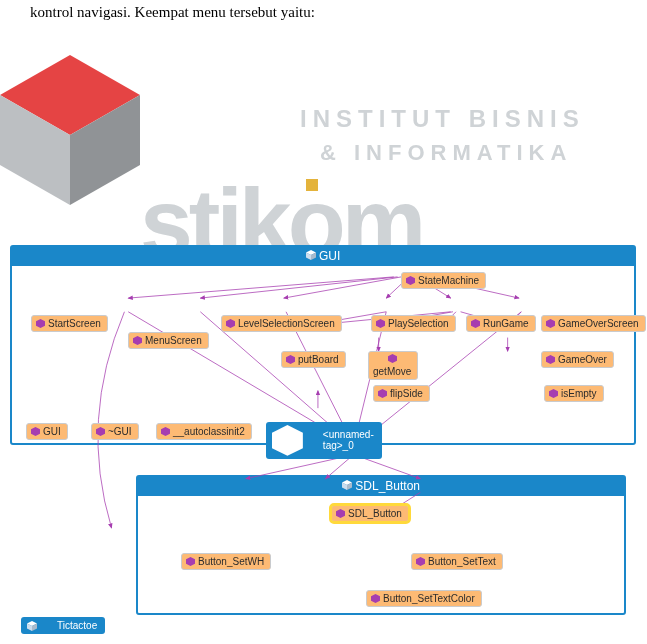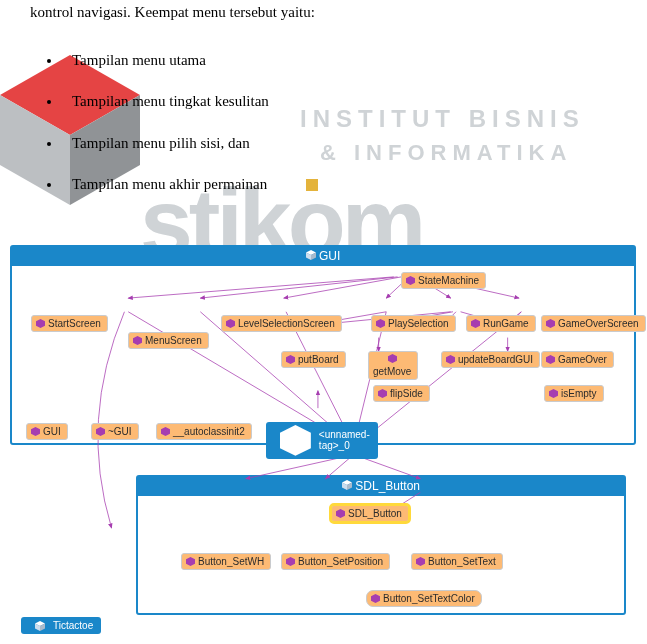--- a/index.html
+++ b/index.html
@@ -100,24 +100,24 @@
     outline: 3px solid #ffd93b;
     outline-offset: -1px;
   }
   .badge {
     position: absolute;
     background: #1a87c9;
     border-radius: 3px;
     color: #fff;
     font-family: "Segoe UI", Arial, sans-serif;
     font-size: 10px;
-    padding: 3px 8px 3px 14px;
+    padding: 3px 8px 3px 6px;
     display: flex;
     align-items: center;
-    gap: 8px;
+    gap: 20px;
     z-index: 5;
   }
   .edges {
     position: absolute;
     top: 0; left: 0;
     width: 100%; height: 100%;
     z-index: 4;
     pointer-events: none;
   }
   .cube-icon {
@@ -139,26 +139,20 @@
 
 <svg class="wm3" viewBox="0 0 320 110">
   <text x="0" y="90" font-family="Arial" font-weight="700" font-size="95" fill="#cfd3d6" letter-spacing="-4">stikom</text>
   <rect x="166" y="14" width="12" height="12" fill="#e4b33b"></rect>
 </svg>
 
 <div class="watermark-text wm4">S U R A B A Y A</div>
 
 <div class="intro">
   <div>kontrol navigasi. Keempat menu tersebut yaitu:</div>
-  <ul class="bullets">
-    <li><span>Tampilan menu utama</span></li>
-    <li><span>Tampilan menu tingkat kesulitan</span></li>
-    <li><span>Tampilan menu pilih sisi, dan</span></li>
-    <li><span>Tampilan menu akhir permainan</span></li>
-  </ul>
 </div>
 
 <div class="diagram">
 
   <div class="panel" style="left:4px; top:0; width:626px; height:200px;">
     <div class="panel-title">
       <svg class="cube-icon" viewBox="0 0 10 10">
           <polygon points="5,0 10,2.5 5,5 0,2.5" fill="#fff"></polygon>
           <polygon points="0,2.5 5,5 5,10 0,7.5" fill="#cde"></polygon>
           <polygon points="5,5 10,2.5 10,7.5 5,10" fill="#abc"></polygon>
@@ -273,26 +267,20 @@
         <polygon points="5,0 10,2.5 10,7.5 5,10 0,7.5 0,2.5" fill="#a63db0"></polygon>
       </svg>
     <span>putBoard</span>
   </div>
   <div class="node" style="left:362px; top:106px;flex-direction:column;">
     <svg class="hx" viewBox="0 0 10 10">
         <polygon points="5,0 10,2.5 10,7.5 5,10 0,7.5 0,2.5" fill="#a63db0"></polygon>
       </svg>
     <span>getMove</span>
   </div>
-  <div class="node" style="left:435px; top:106px;">
-    <svg class="hx" viewBox="0 0 10 10">
-        <polygon points="5,0 10,2.5 10,7.5 5,10 0,7.5 0,2.5" fill="#a63db0"></polygon>
-      </svg>
-    <span>updateBoardGUI</span>
-  </div>
   <div class="node" style="left:535px; top:106px;">
     <svg class="hx" viewBox="0 0 10 10">
         <polygon points="5,0 10,2.5 10,7.5 5,10 0,7.5 0,2.5" fill="#a63db0"></polygon>
       </svg>
     <span>GameOver</span>
   </div>
 
   <div class="node" style="left:367px; top:140px;">
     <svg class="hx" viewBox="0 0 10 10">
         <polygon points="5,0 10,2.5 10,7.5 5,10 0,7.5 0,2.5" fill="#a63db0"></polygon>
@@ -336,33 +324,27 @@
         <polygon points="5,0 10,2.5 10,7.5 5,10 0,7.5 0,2.5" fill="#a63db0"></polygon>
       </svg>
     <span>SDL_Button</span>
   </div>
   <div class="node" style="left:175px; top:308px;">
     <svg class="hx" viewBox="0 0 10 10">
         <polygon points="5,0 10,2.5 10,7.5 5,10 0,7.5 0,2.5" fill="#a63db0"></polygon>
       </svg>
     <span>Button_SetWH</span>
   </div>
-  <div class="node" style="left:275px; top:308px;">
-    <svg class="hx" viewBox="0 0 10 10">
-        <polygon points="5,0 10,2.5 10,7.5 5,10 0,7.5 0,2.5" fill="#a63db0"></polygon>
-      </svg>
-    <span>Button_SetPosition</span>
-  </div>
   <div class="node" style="left:405px; top:308px;">
     <svg class="hx" viewBox="0 0 10 10">
         <polygon points="5,0 10,2.5 10,7.5 5,10 0,7.5 0,2.5" fill="#a63db0"></polygon>
       </svg>
     <span>Button_SetText</span>
   </div>
-  <div class="node" style="left:360px; top:345px;border-radius:7px;">
+  <div class="node" style="left:360px; top:345px;">
     <svg class="hx" viewBox="0 0 10 10">
         <polygon points="5,0 10,2.5 10,7.5 5,10 0,7.5 0,2.5" fill="#a63db0"></polygon>
       </svg>
     <span>Button_SetTextColor</span>
   </div>
 
   <div class="badge" style="left:15px; top:372px;">
     <svg class="cube-icon" viewBox="0 0 10 10">
         <polygon points="5,0 10,2.5 5,5 0,2.5" fill="#fff"></polygon>
         <polygon points="0,2.5 5,5 5,10 0,7.5" fill="#cde"></polygon>

